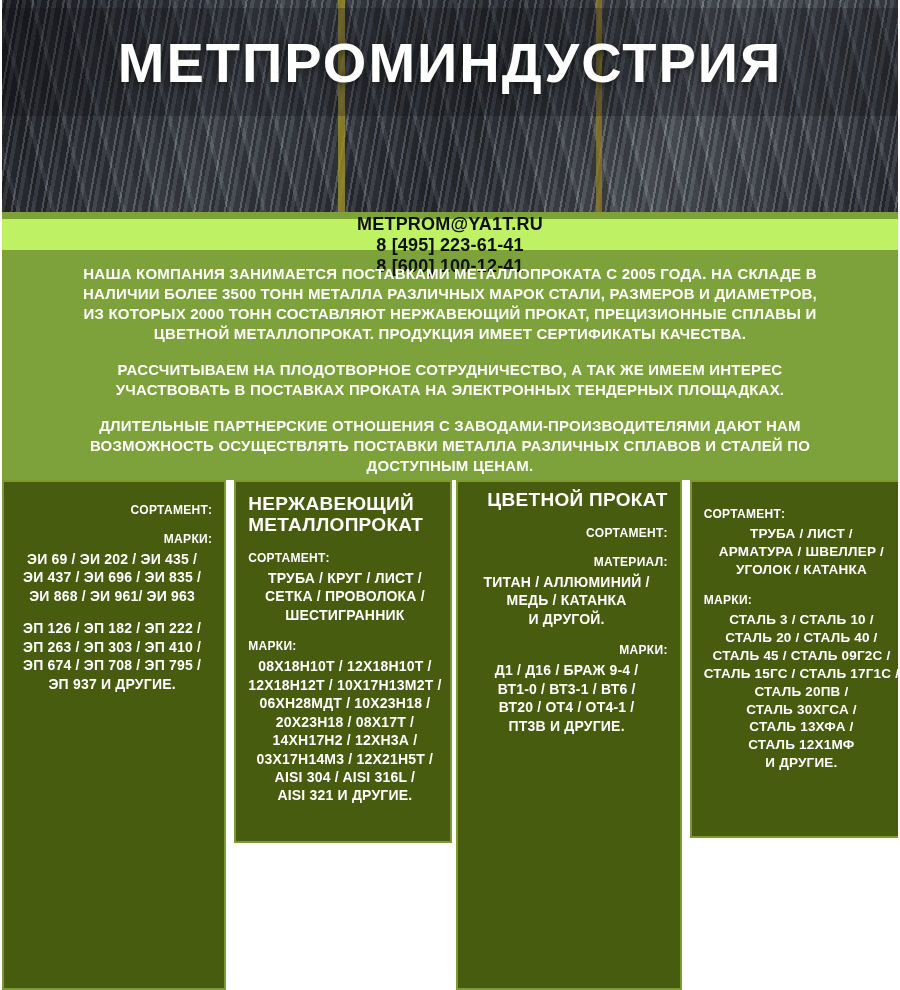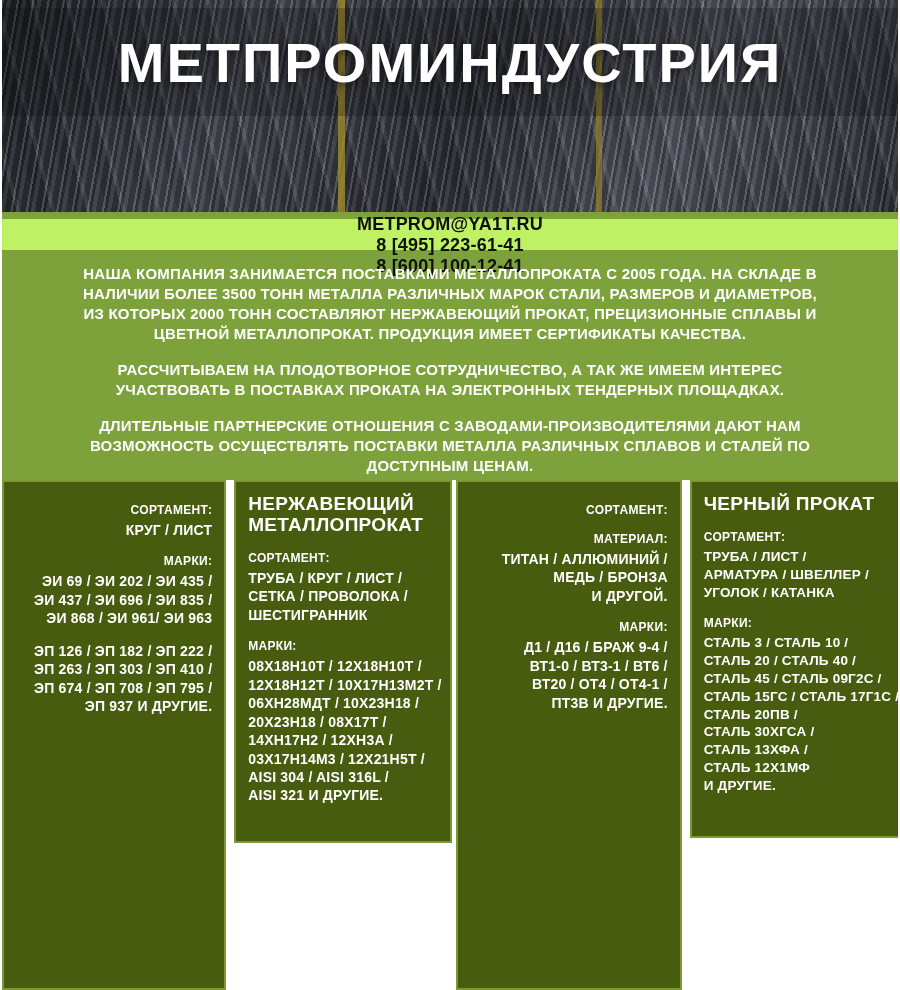--- a/index.html
+++ b/index.html
@@ -49,21 +49,21 @@
   .panel{
     flex:1;background:#485c10;border:2px solid #7b9a34;box-sizing:border-box;
     color:#ffffff;font-weight:bold;overflow:hidden;
   }
   .col2 .panel{flex:none;height:363px;}
   .col4 .panel{flex:none;height:358px;}
   .panel.right{text-align:right;padding:6px 12px 0 8px;}
   .panel.left{text-align:left;padding:10px 8px 0 12px;}
   .panel h2{font-size:19px;line-height:1.1;margin:2px 0 0;white-space:pre-line;letter-spacing:0.3px;}
   .panel h3{font-size:12px;margin:15px 0 4px;letter-spacing:0.3px;}
-  .panel p{font-size:14px;line-height:1.32;margin:0;white-space:pre-line;letter-spacing:0.2px;}
+  .panel p{font-size:14px;line-height:1.32;margin:0;white-space:pre-line;letter-spacing:0.2px;text-align:center;}
   .panel p.gap-top{margin-top:14px;}
   .col4 .panel p{font-size:13.5px;}
   
   .pipes{
     height:165px;background-color:#17181b;
     background-image:
       radial-gradient(circle at 38px 36px, #08090a 0 16px, #9aa0a8 17px 20px, #33363b 21px 24px, rgba(0,0,0,0) 25px),
       radial-gradient(circle at 108px 28px, #0a0b0c 0 18px, #878d95 19px 22px, #2c2f34 23px 26px, rgba(0,0,0,0) 27px),
       radial-gradient(circle at 178px 40px, #0a0b0c 0 20px, #9aa0a8 21px 25px, #33363b 26px 29px, rgba(0,0,0,0) 30px),
       radial-gradient(circle at 24px 104px, #060708 0 22px, #a6acb4 23px 27px, #2c2f34 28px 31px, rgba(0,0,0,0) 32px),
@@ -127,21 +127,20 @@
 ВОЗМОЖНОСТЬ ОСУЩЕСТВЛЯТЬ ПОСТАВКИ МЕТАЛЛА РАЗЛИЧНЫХ СПЛАВОВ И СТАЛЕЙ ПО
 ДОСТУПНЫМ ЦЕНАМ.</p>
   </section>
 
   <section class="grid">
 
     <div class="col col1">
       <div class="photo pipes"></div>
       <div class="panel right">
         <h3>СОРТАМЕНТ:</h3>
-        <p>КРУГ / ЛИСТ</p>
         <h3>МАРКИ:</h3>
         <p>ЭИ 69 / ЭИ 202 / ЭИ 435 /
 ЭИ 437 / ЭИ 696 / ЭИ 835 /
 ЭИ 868 / ЭИ 961/ ЭИ 963</p>
         <p class="gap-top">ЭП 126 / ЭП 182 / ЭП 222 /
 ЭП 263 / ЭП 303 / ЭП 410 /
 ЭП 674 /  ЭП 708 / ЭП 795 /
 ЭП 937  И ДРУГИЕ.</p>
       </div>
     </div>
@@ -163,36 +162,36 @@
 03Х17Н14М3 / 12Х21Н5Т /
 AISI 304 / AISI 316L /
 AISI 321 И ДРУГИЕ.</p>
       </div>
       <div class="photo sheets"></div>
     </div>
 
     <div class="col col3">
       <div class="photo brass"></div>
       <div class="panel right">
+        <h2>ЦВЕТНОЙ ПРОКАТ</h2>
         <h3>СОРТАМЕНТ:</h3>
         <h3>МАТЕРИАЛ:</h3>
         <p>ТИТАН / АЛЛЮМИНИЙ /
-МЕДЬ / БРОНЗА
+МЕДЬ / КАТАНКА
 И ДРУГОЙ.</p>
         <h3>МАРКИ:</h3>
         <p>Д1 / Д16 / БРАЖ 9-4 /
 ВТ1-0 / ВТ3-1 / ВТ6 /
 ВТ20 / ОТ4 / ОТ4-1 /
 ПТ3В И ДРУГИЕ.</p>
       </div>
     </div>
 
     <div class="col col4">
       <div class="panel left">
-        <h2>ЧЕРНЫЙ ПРОКАТ</h2>
         <h3>СОРТАМЕНТ:</h3>
         <p>ТРУБА / ЛИСТ /
 АРМАТУРА / ШВЕЛЛЕР /
 УГОЛОК / КАТАНКА</p>
         <h3>МАРКИ:</h3>
         <p>СТАЛЬ 3 / СТАЛЬ 10 /
 СТАЛЬ 20 / СТАЛЬ 40 /
 СТАЛЬ 45 / СТАЛЬ 09Г2С /
 СТАЛЬ 15ГС / СТАЛЬ 17Г1С /
 СТАЛЬ 20ПВ /

